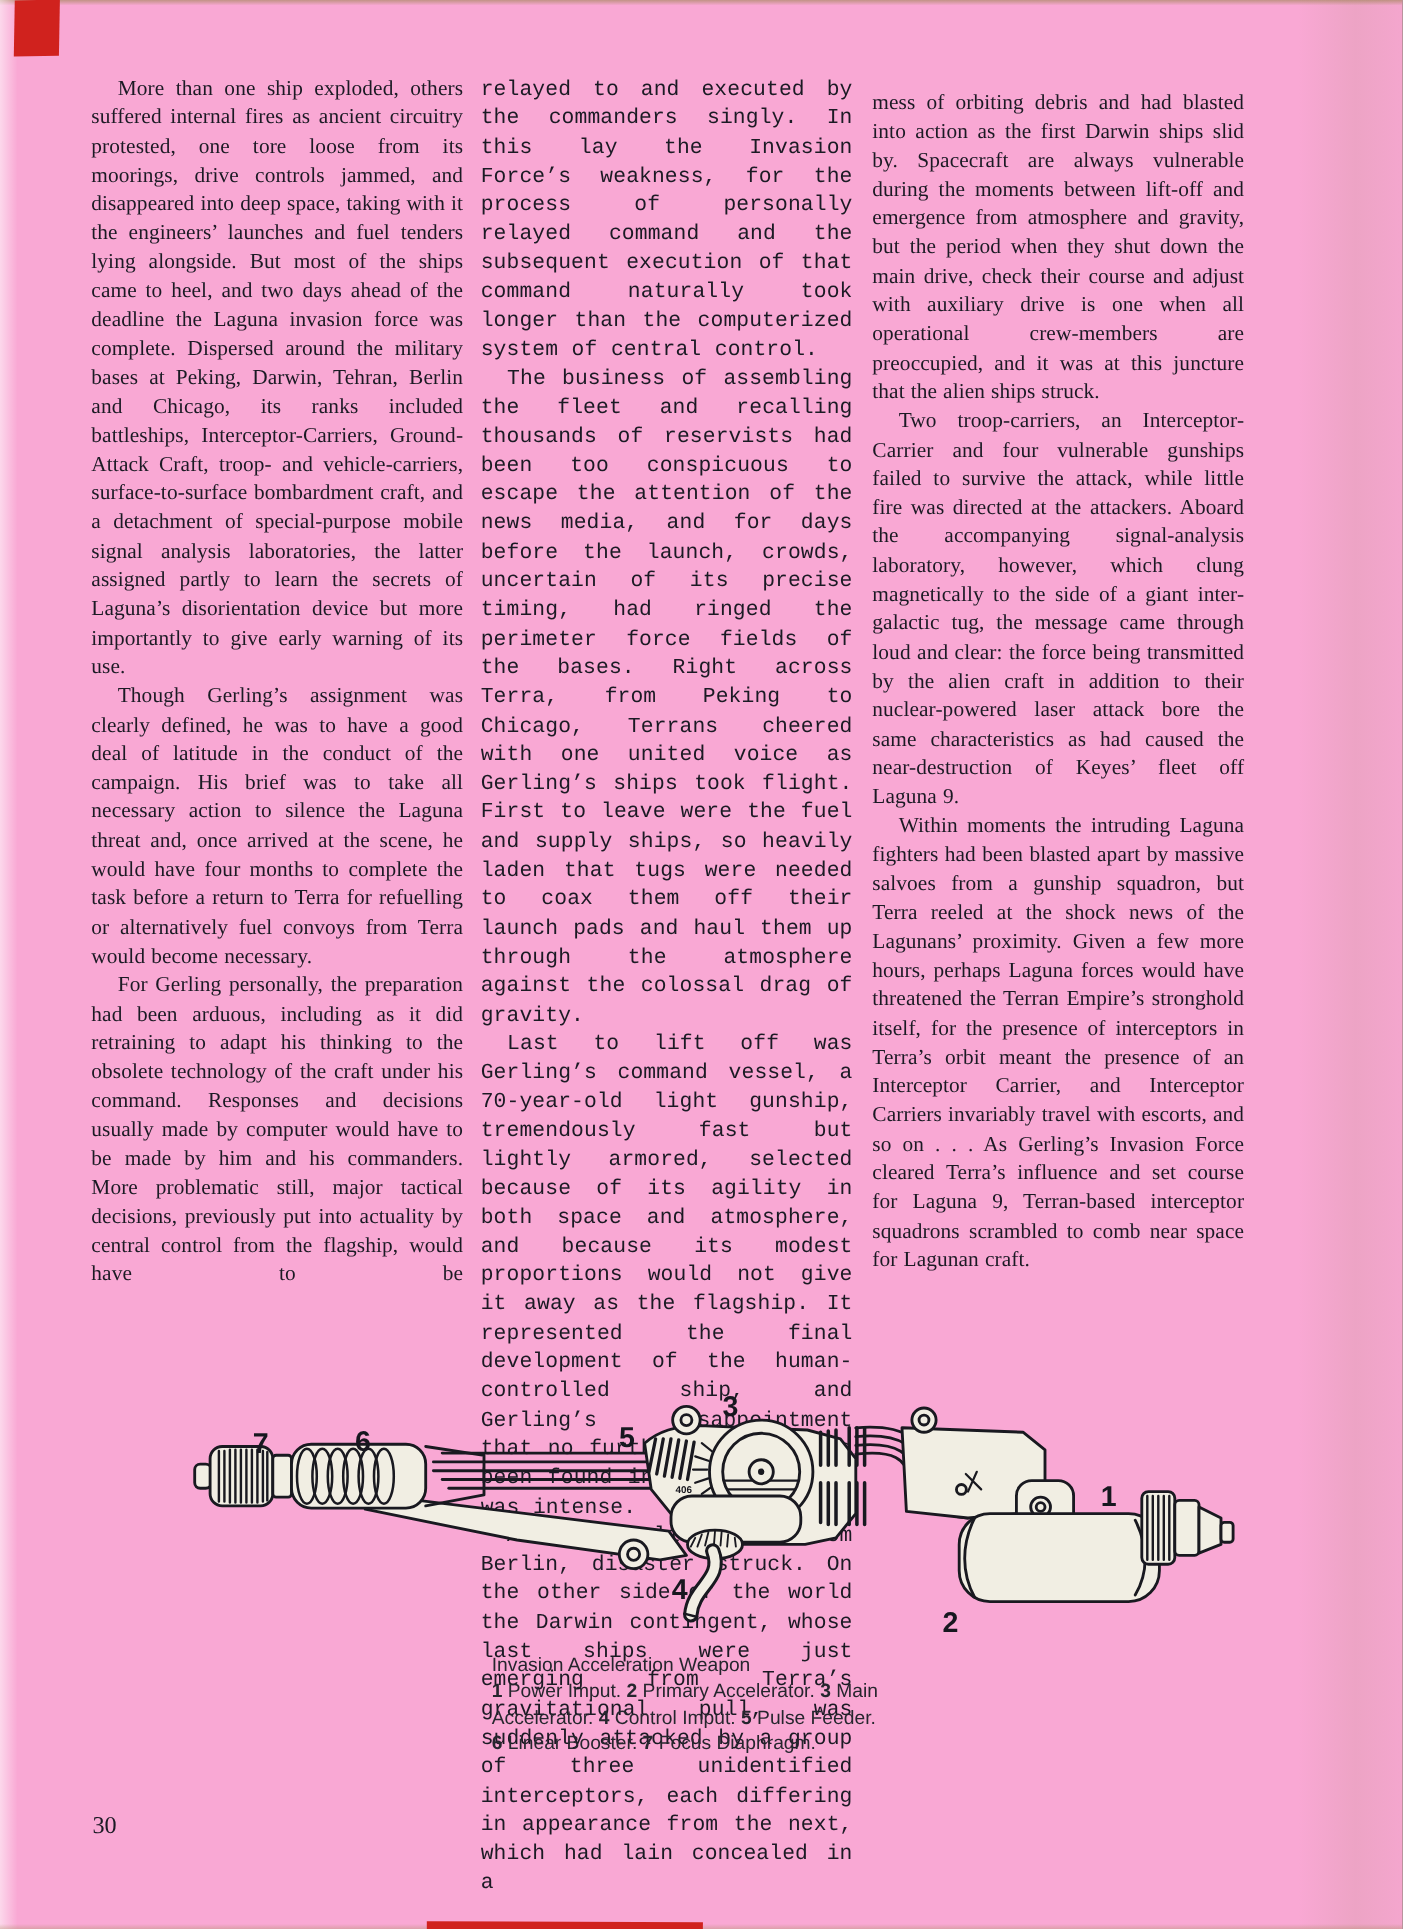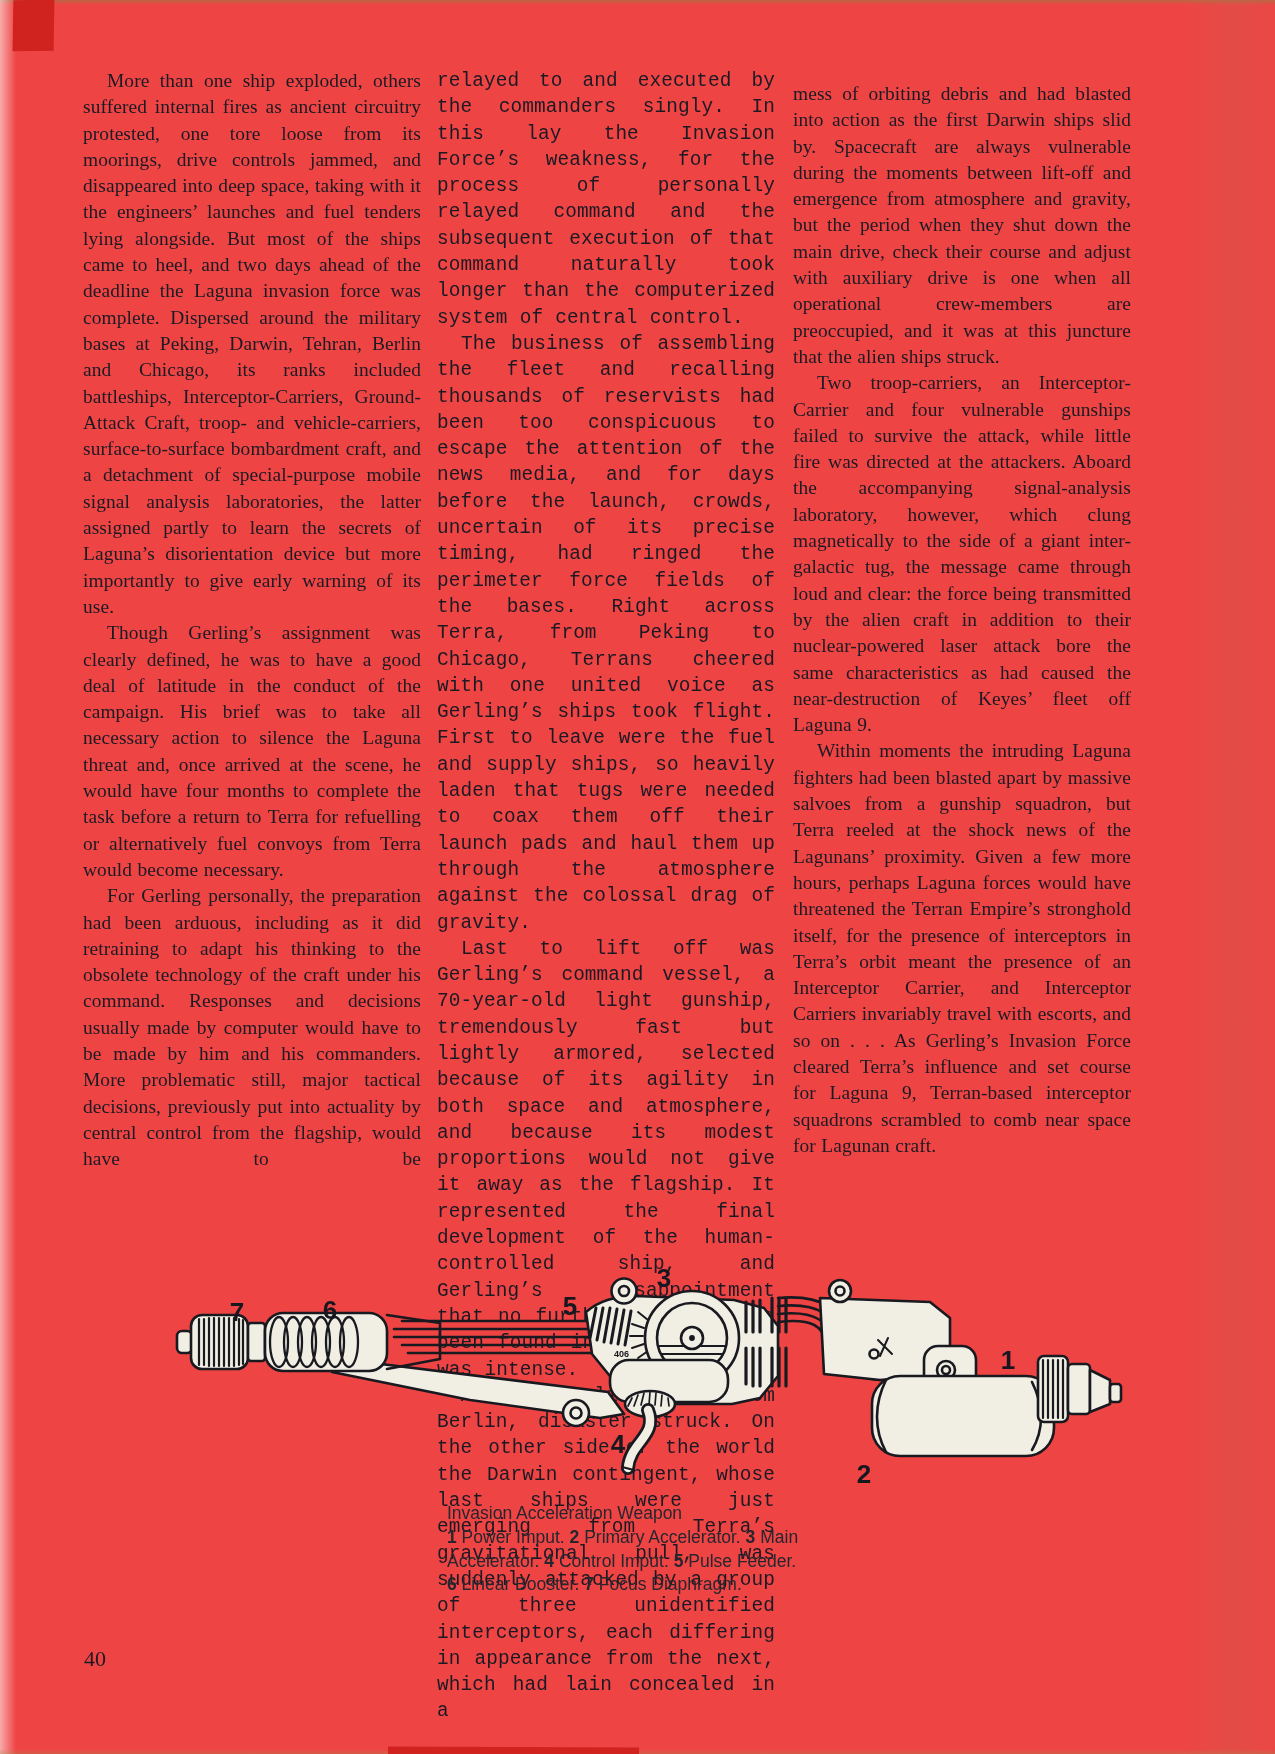--- a/index.html
+++ b/index.html
@@ -1,18 +1,18 @@
 <!DOCTYPE html>
 <html><head>
 <meta charset="utf-8">
 <style>
   html,body{margin:0;padding:0;background:#8a8376;}
   .page{
     position:relative;width:1275px;height:1754px;margin:0 auto;
-    background:#ef4444;overflow:hidden;
+    background:#f9a8d4;overflow:hidden;
     font-family:"Liberation Serif", serif;color:#1b1a24;
   }
   
   .edge-top{position:absolute;left:0;top:0;right:0;height:5px;
     background:linear-gradient(to bottom, rgba(148,128,68,.55), rgba(148,128,68,0));}
   .edge-bottom{position:absolute;left:0;bottom:0;right:0;height:5px;
     background:linear-gradient(to top, rgba(160,140,80,.35), rgba(160,140,80,0));}
   .edge-right{position:absolute;right:0;top:0;bottom:0;width:95px;
     background:linear-gradient(to right, rgba(0,0,0,0), rgba(150,132,88,.12) 55%, rgba(150,132,88,.05));}
   .edge-left{position:absolute;left:0;top:0;bottom:0;width:16px;
@@ -163,15 +163,15 @@
         <text x="692" y="206" class="callout">2</text>
         <text x="836" y="92" class="callout">1</text>
       </g>
   </svg>
 
   <div class="caption">
     <div class="caption-title">Invasion Acceleration Weapon</div>
     <div id="caption-items"><span><b>1</b> Power Imput. </span><span><b>2</b> Primary Accelerator. </span><span><b>3</b> Main Accelerator. </span><span><b>4</b> Control Imput. </span><span><b>5</b> Pulse Feeder. </span><span><b>6</b> Linear Booster. </span><span><b>7</b> Focus Diaphragm. </span></div>
   </div>
 
-  <div class="pagenum">40</div>
+  <div class="pagenum">30</div>
 
 </div>
 
 </body></html>

